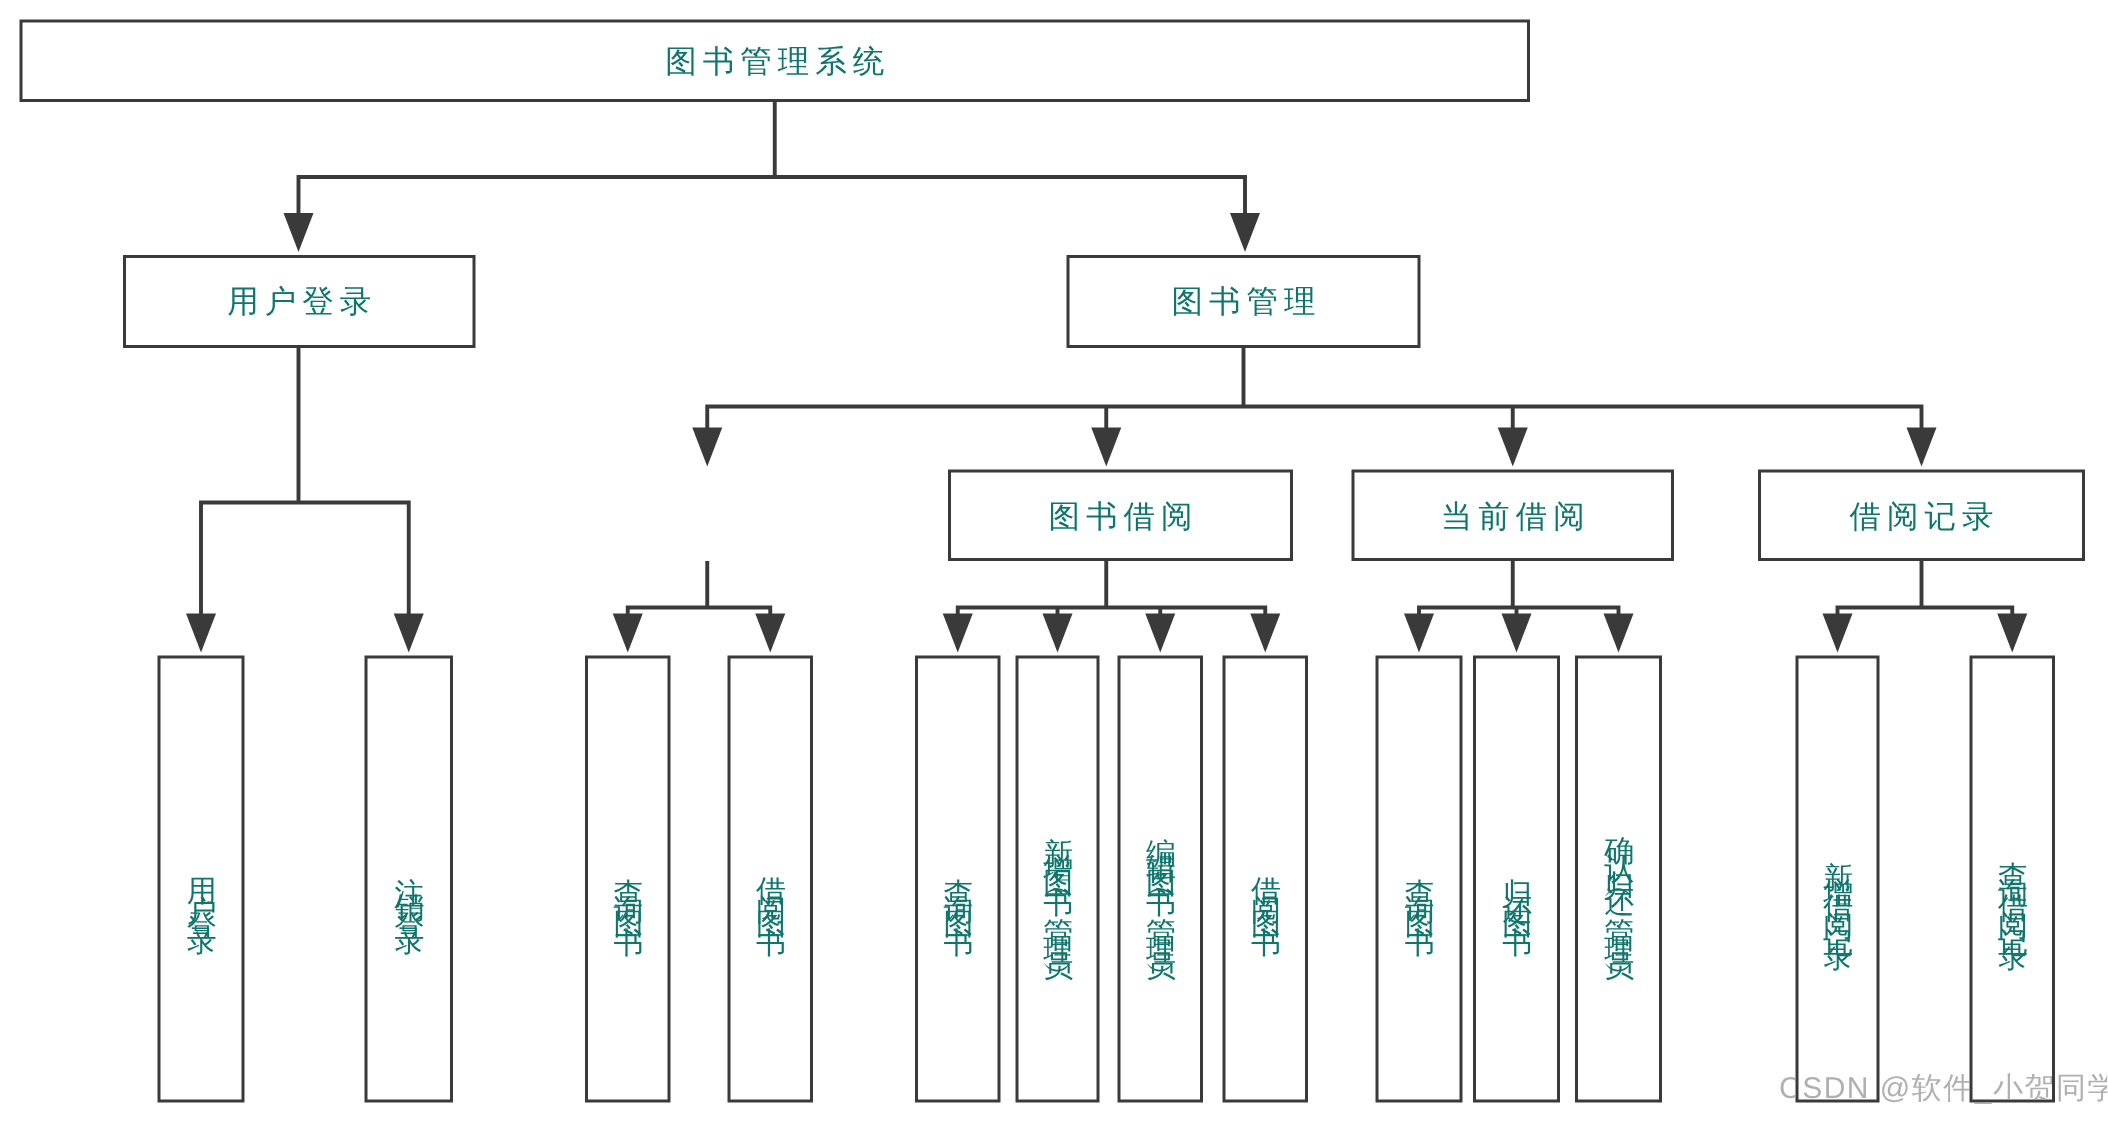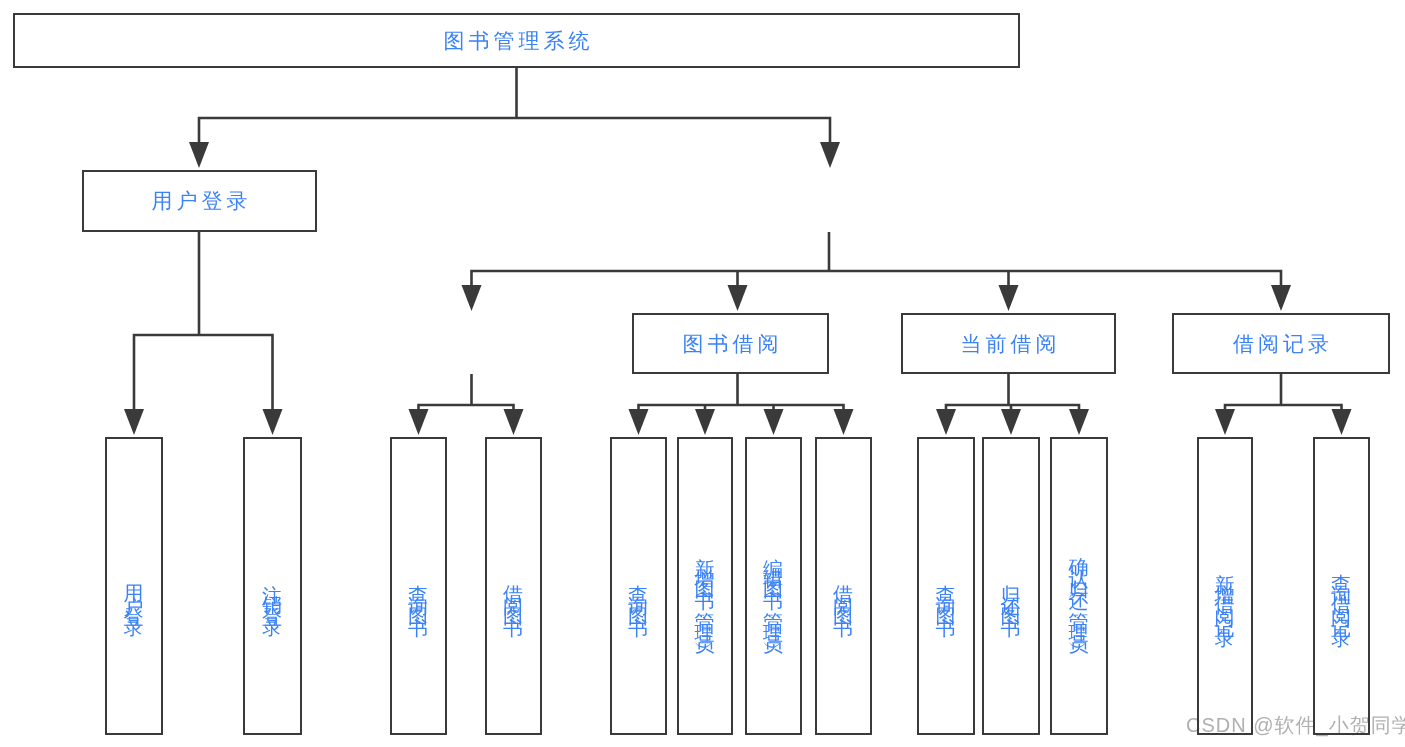--- a/index.html
+++ b/index.html
@@ -18,21 +18,21 @@
     pointer-events: none;
   }
   .box {
     position: absolute;
     box-sizing: border-box;
     background: #ffffff;
     border: 2.5px solid #3a3a3a;
     display: flex;
     align-items: center;
     justify-content: center;
-    color: #3b82f6;
+    color: #0f766e;
   }
   .box.h span {
     font-size: 21px;
     letter-spacing: 4px;
     white-space: nowrap;
     transform: translateX(2px); 
   }
   .box.v span {
     writing-mode: vertical-rl;
     text-orientation: mixed;
@@ -93,22 +93,25 @@
     </g>
   </svg>
 
   <div class="box h" style="left:13px;top:13px;width:1007px;height:55px">
     <span>图书管理系统</span>
   </div>
 
   <div class="box h" style="left:82px;top:170px;width:235px;height:62px">
     <span>用户登录</span>
   </div>
+  <div class="box h" style="left:711px;top:170px;width:236px;height:62px">
+    <span>图书管理</span>
+  </div>
 
-  <div class="box h" style="left:632px;top:313px;width:197px;height:61px">
+  <div class="box h" style="left:632px;top:313px;width:230px;height:61px">
     <span>图书借阅</span>
   </div>
   <div class="box h" style="left:901px;top:313px;width:215px;height:61px">
     <span>当前借阅</span>
   </div>
   <div class="box h" style="left:1172px;top:313px;width:218px;height:61px">
     <span>借阅记录</span>
   </div>
 
   <div class="box v" style="left:105px;top:437px;width:58px;height:298px">

